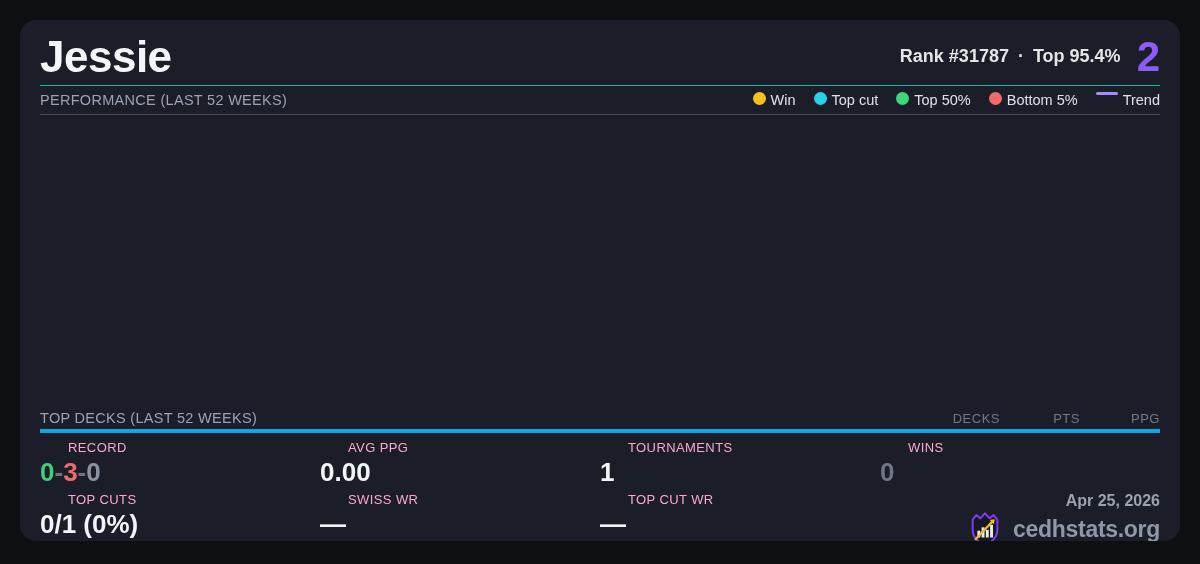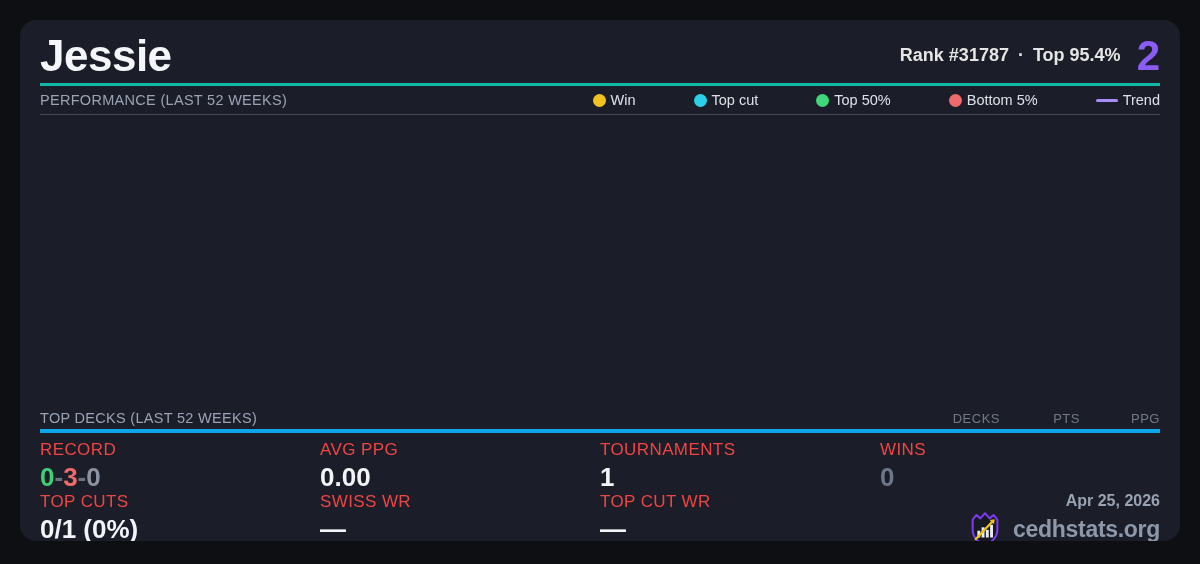--- a/index.html
+++ b/index.html
@@ -18,21 +18,21 @@
     padding: 0 20px;
     overflow: hidden;
   }
   
   .hdr {
     display: flex;
     align-items: center;
     justify-content: space-between;
     height: 66px;
     padding-top: 8px;
-    border-bottom: 3px solid #14b8a6;
+    border-bottom: 1px solid #14b8a6;
   }
   .title {
     font-size: 44px;
     font-weight: 700;
     color: #f5f6fa;
     letter-spacing: -0.5px;
   }
   .hdr-right { display: flex; align-items: center; gap: 16px; }
   .rank-line {
     font-size: 18px;
@@ -53,21 +53,21 @@
     justify-content: space-between;
     height: 29px;
     border-bottom: 1px solid #434958;
   }
   .section-label {
     font-size: 14.5px;
     color: #9aa2b4;
     letter-spacing: 0.3px;
   }
   .legend { display: flex; align-items: center; gap: 18px; }
-  .legend-item { display: flex; align-items: center; gap: 5px; margin-left: 40px; }
+  .legend-item { display: flex; align-items: flex-start; gap: 5px; }
   .legend-dot { width: 13px; height: 13px; border-radius: 50%; }
   .dot-win { background: #f2c21f; }
   .dot-topcut { background: #2ad0e8; }
   .dot-top50 { background: #3fd67c; }
   .dot-bottom50 { background: #ef6a6a; }
   .legend-line { width: 22px; height: 3px; border-radius: 2px; background: #a78bfa; }
   .legend-label { font-size: 14.5px; color: #dde0e8; }
   
   .chart-area { height: 292px; }
   
@@ -90,24 +90,25 @@
   .col-ppg { width: 80px; }
   
   .stats-grid {
     display: grid;
     grid-template-columns: repeat(4, 1fr);
     grid-template-rows: 52px 56px;
     padding-top: 7px;
   }
   .stat-cell { display: flex; flex-direction: column; }
   .stat-label {
-    font-size: 17px;
-    color: #ef4444;
+    font-size: 13px;
+    color: #f9a8d4;
     letter-spacing: 0.4px;
     margin-bottom: 3px;
+    margin-left: 28px;
   }
   .stat-value {
     font-size: 26px;
     font-weight: 700;
     color: #f2f4f8;
     line-height: 1.1;
   }
   .stat-value.muted { color: #6e7689; }
   .rec-win { color: #3ecf77; }
   .rec-loss { color: #ef6a6a; }

